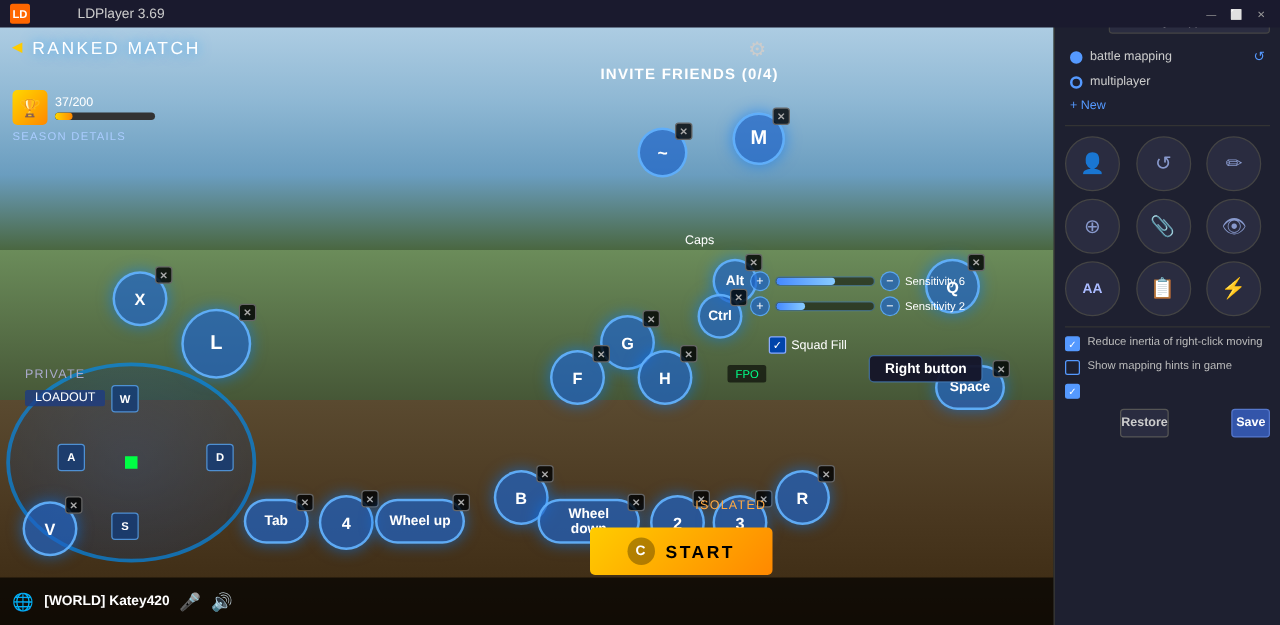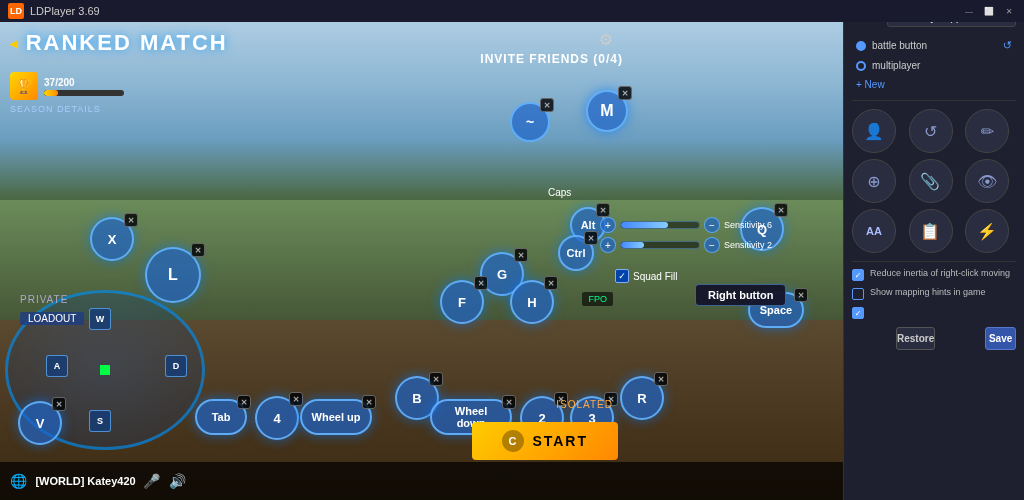--- a/index.html
+++ b/index.html
@@ -57,20 +57,21 @@
       font-size: 9px;
       color: white;
       display: flex;
       align-items: center;
       justify-content: center;
       font-weight: bold;
     }
     #title-bar .app-title {
       color: #ccc;
       font-size: 11px;
+      margin-left: 32px;
     }
     #title-bar .title-controls {
       margin-left: auto;
       display: flex;
       gap: 6px;
     }
     #title-bar .title-btn {
       width: 14px; height: 14px;
       border-radius: 50%;
       display: flex;
@@ -98,22 +99,22 @@
       align-items: center;
       gap: 8px;
     }
     .ranked-back {
       color: #ffcc00;
       font-size: 10px;
       font-weight: bold;
     }
     .ranked-title {
       color: white;
-      font-size: 22px;
-      font-weight: bold;
+      font-size: 14px;
+      font-weight: normal;
       letter-spacing: 2px;
       text-shadow: 0 0 10px rgba(0,150,255,0.8);
     }
 
     
     .xp-bar-container {
       position: absolute;
       top: 50px; left: 10px;
       display: flex;
       align-items: center;
@@ -128,21 +129,21 @@
       justify-content: center;
       font-size: 14px;
     }
     .xp-info {
       display: flex;
       flex-direction: column;
     }
     .xp-text {
       color: white;
       font-size: 10px;
-      font-weight: bold;
+      font-weight: normal;
     }
     .xp-bar {
       width: 80px;
       height: 6px;
       background: #333;
       border-radius: 3px;
       overflow: hidden;
       margin-top: 2px;
     }
     .xp-fill {
@@ -848,21 +849,21 @@
   <div class="panel-row">
     <span class="panel-label">Name:</span>
     <div class="panel-dropdown">
       <span>battle royale(*)</span>
       <span class="panel-dropdown-arrow">▼</span>
     </div>
   </div>
 
   <div class="profile-option">
     <div class="profile-radio active"></div>
-    <span class="profile-name">battle button</span>
+    <span class="profile-name">battle mapping</span>
     <span class="profile-refresh">↺</span>
   </div>
   <div class="profile-option">
     <div class="profile-radio"></div>
     <span class="profile-name">multiplayer</span>
   </div>
   <div class="new-profile-btn">
     <span>+ New</span>
   </div>
 

